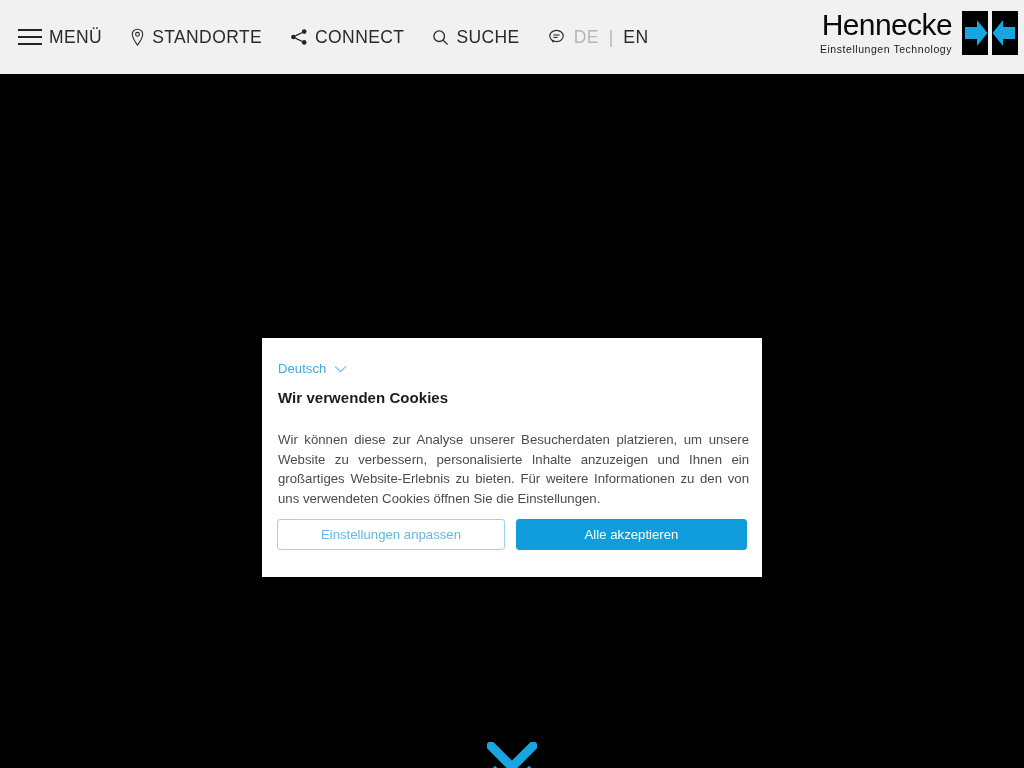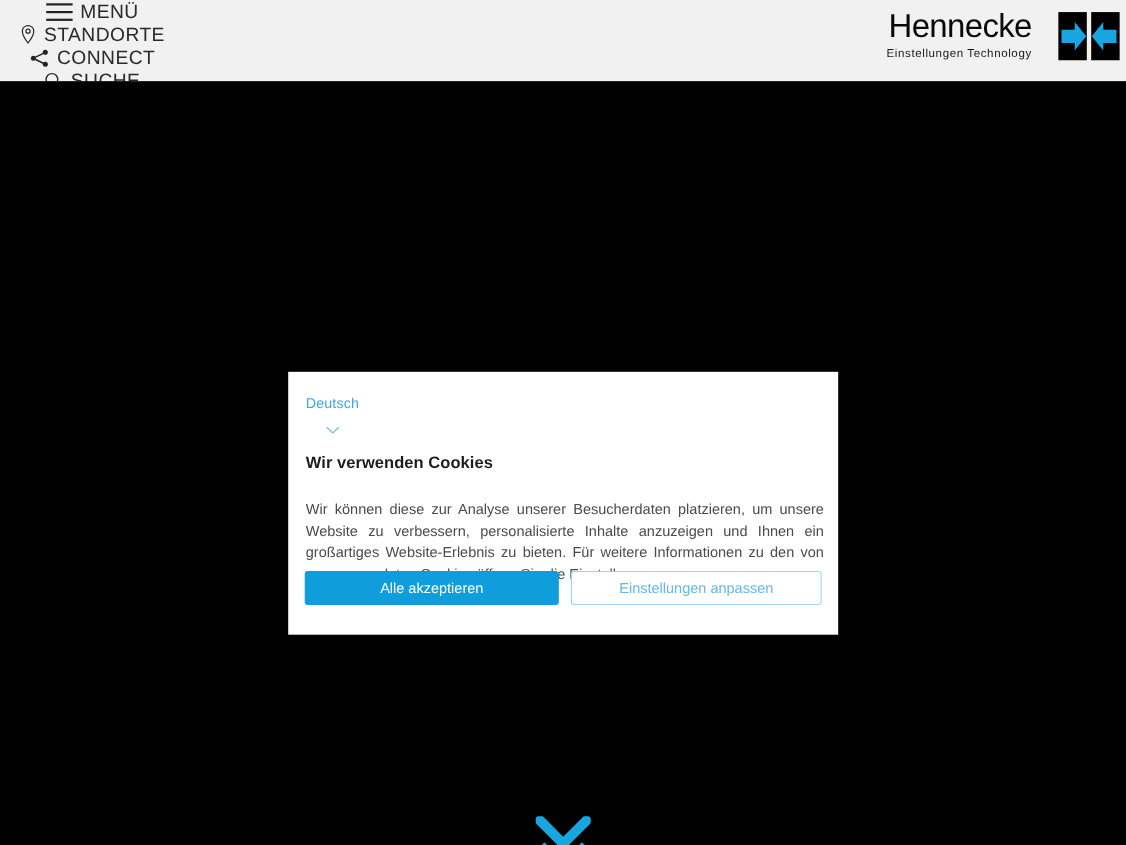--- a/index.html
+++ b/index.html
@@ -22,21 +22,20 @@
     background: #f1f1f1;
     display: flex;
     align-items: center;
   }
   #header-nav {
     display: flex;
     align-items: center;
     height: 74px;
     padding-left: 18px;
     gap: 0px;
-    flex-direction: column;
   }
   .nav-item {
     display: flex;
     align-items: center;
     gap: 7px;
     margin-right: 28px;
     cursor: pointer;
     user-select: none;
   }
   .nav-label {
@@ -70,21 +69,21 @@
   .lang-sep { font-size: 17.5px; color: #b6b6b6; margin: 0 1px; }
   .lang-en { font-size: 17.5px; letter-spacing: 0.4px; color: #2a2a2a; }
 
   
   #site-logo {
     position: absolute;
     right: 6px;
     top: 9px;
     display: flex;
     align-items: flex-start;
-    gap: 24px;
+    gap: 10px;
   }
   #logo-text-block { text-align: right; padding-top: 1px; }
   #logo-wordmark {
     font-size: 30px;
     font-weight: 400;
     letter-spacing: -0.6px;
     color: #0a0a0a;
     line-height: 1.0;
     font-family: "Liberation Sans", sans-serif;
   }
@@ -115,21 +114,20 @@
     height: 239px;
     background: #ffffff;
     padding: 21px 16px 0 16px;
   }
   #cookie-lang-select {
     display: flex;
     align-items: center;
     gap: 8px;
     cursor: pointer;
     width: max-content;
-    flex-direction: column;
   }
   #cookie-lang-label {
     font-size: 13px;
     color: #3fa8de;
     letter-spacing: 0.1px;
   }
   #cookie-title {
     margin-top: 12px;
     font-size: 15px;
     font-weight: bold;
@@ -282,22 +280,22 @@
       </span>
     </div>
 
     <h2 id="cookie-title">Wir verwenden Cookies</h2>
 
     <p id="cookie-text">Wir können diese zur Analyse unserer Besucherdaten platzieren, um unsere Website zu verbessern, personalisierte Inhalte anzuzeigen und Ihnen ein großartiges Website-Erlebnis zu bieten. Für weitere Informationen zu den von uns verwendeten Cookies öffnen Sie die Einstellungen.</p>
 
   </section>
 
   <div id="cookie-actions">
+    <button class="cookie-btn" id="btn-customize">Einstellungen anpassen</button>
     <button class="cookie-btn" id="btn-accept-all">Alle akzeptieren</button>
-    <button class="cookie-btn" id="btn-customize">Einstellungen anpassen</button>
   </div>
 
   <div id="scroll-down-indicator">
     <svg width="50" height="58" viewBox="0 0 50 58" fill="none">
       <path d="M4 4 L25 25 L46 4" stroke="#17a6e0" stroke-width="9" fill="none" stroke-linecap="square"></path>
       <path d="M8 30 L25 47 L42 30" stroke="#17a6e0" stroke-width="9" fill="none" stroke-linecap="square"></path>
     </svg>
   </div>
 
 </main>

